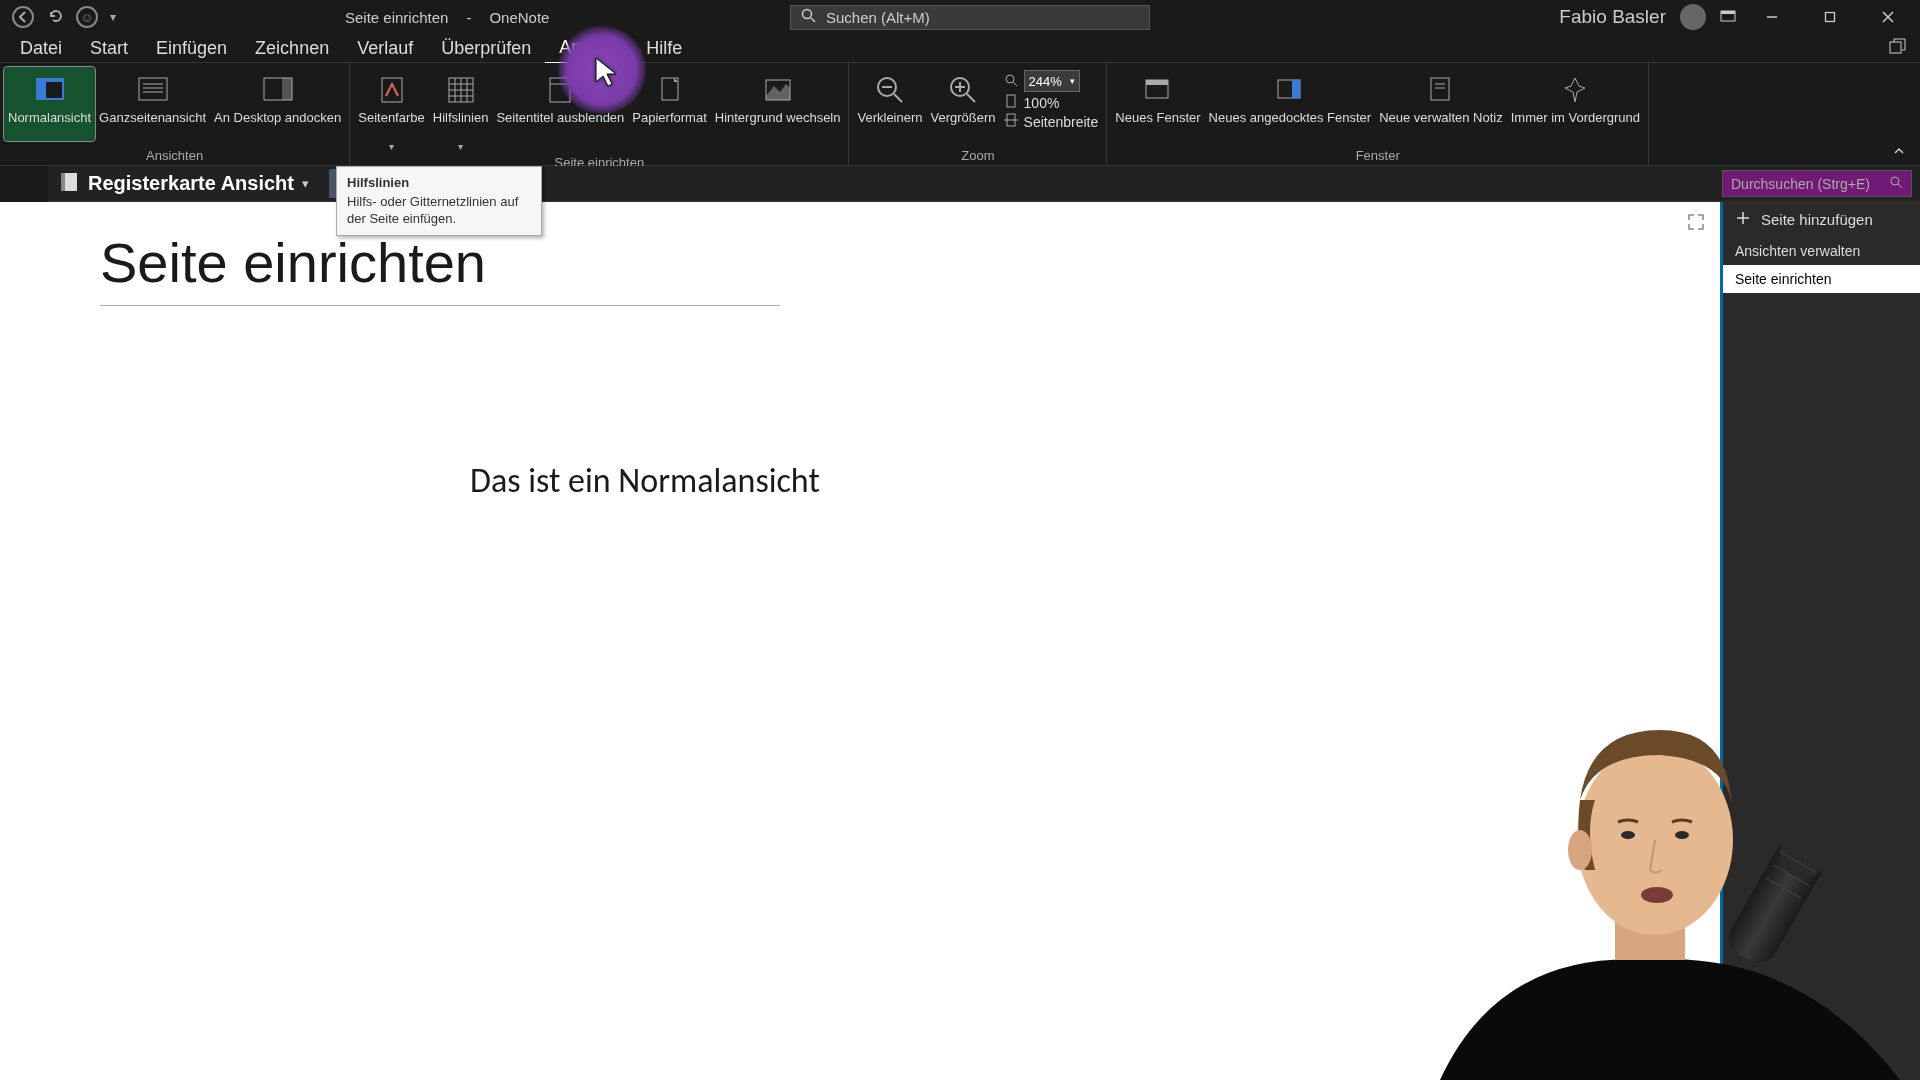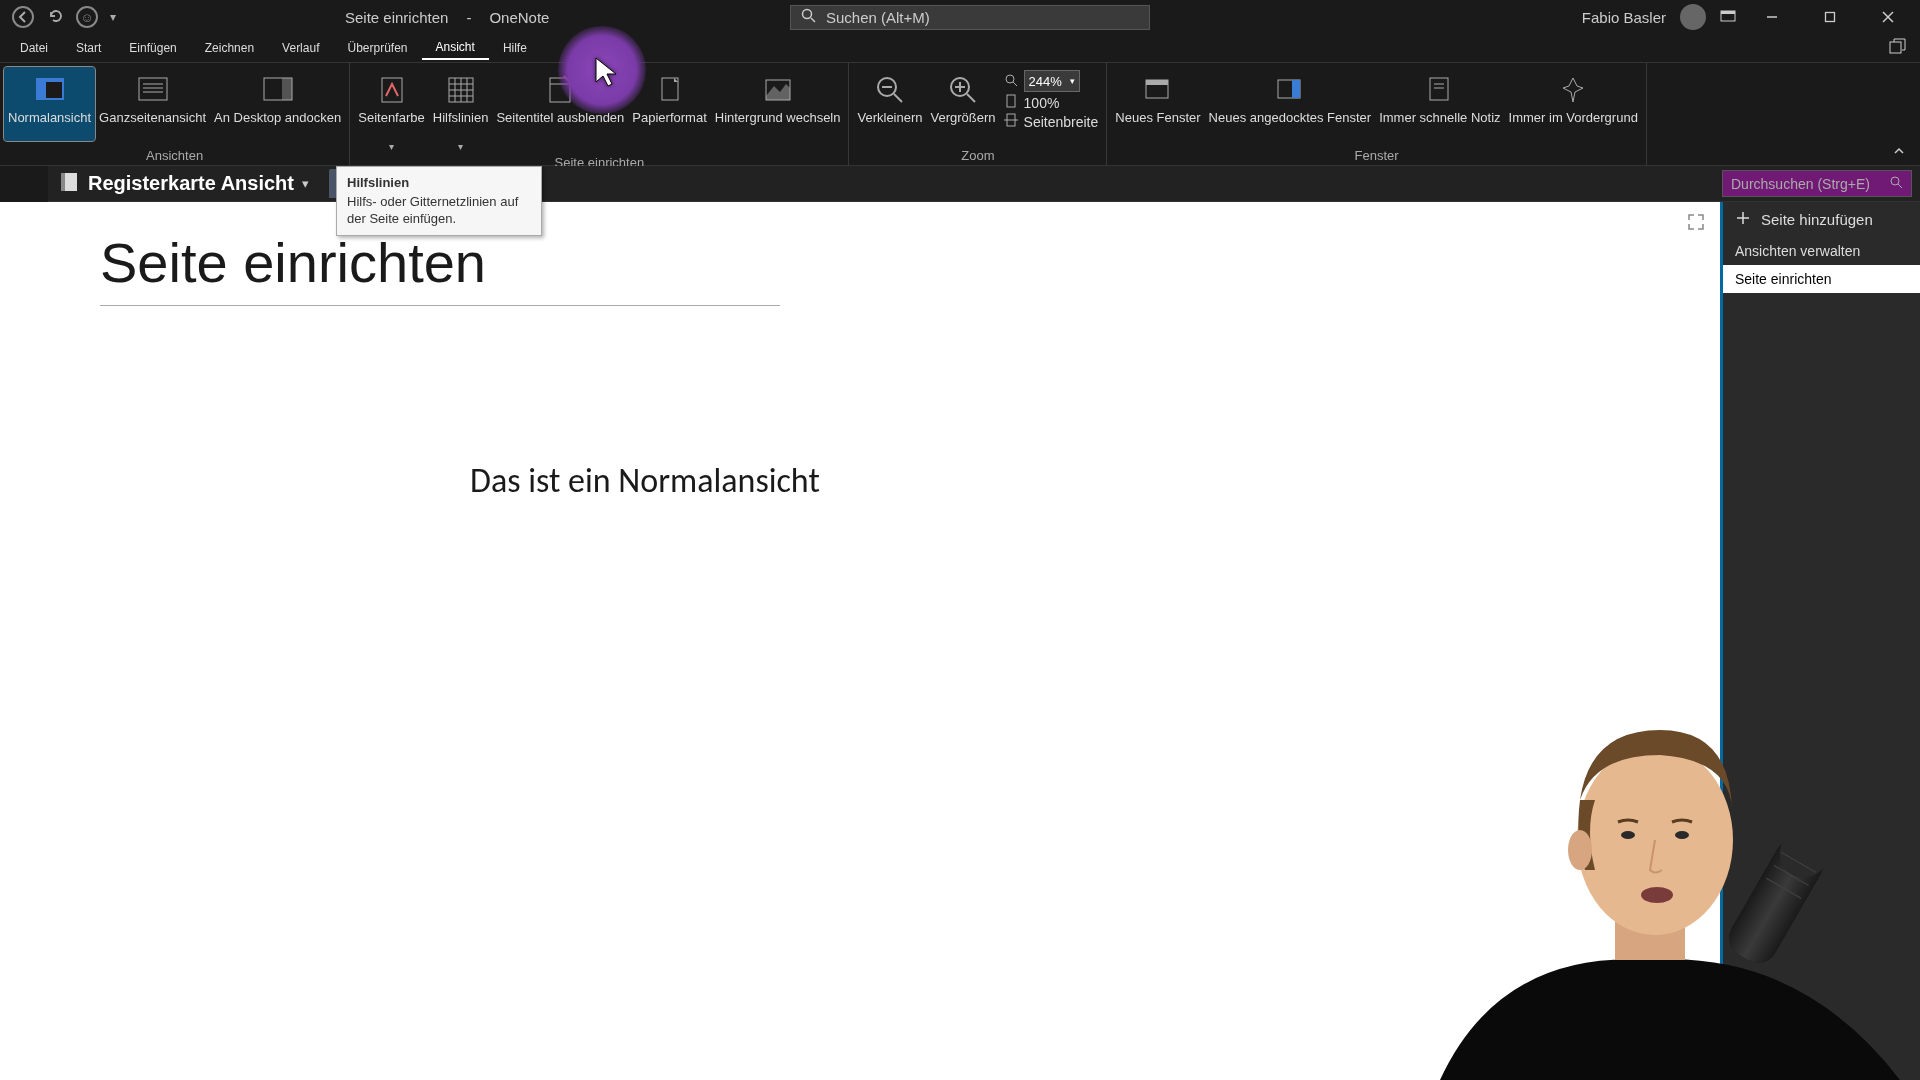--- a/index.html
+++ b/index.html
@@ -5,37 +5,37 @@
     * { margin: 0; padding: 0; box-sizing: border-box; font-family: "Segoe UI", Tahoma, sans-serif; }
     body { background: #1a1a1a; width: 1920px; height: 1080px; overflow: hidden; position: relative; }
 
     
     .title-bar { height: 34px; background: #1a1a1a; display: flex; align-items: center; color: #ccc; font-size: 15px; position: relative; }
     .title-left { display: flex; align-items: center; gap: 12px; padding-left: 12px; }
     .title-icon { width: 22px; height: 22px; border: 2px solid #888; border-radius: 50%; display: flex; align-items: center; justify-content: center; font-size: 13px; color: #888; }
     .title-center-group { position: absolute; left: 345px; display: flex; align-items: center; gap: 18px; }
     .search-box { position: absolute; left: 790px; width: 360px; height: 25px; background: #3a3a3a; border: 1px solid #555; display: flex; align-items: center; padding: 0 10px; gap: 10px; color: #ccc; font-size: 15px; }
     .title-right { position: absolute; right: 0; display: flex; align-items: center; gap: 14px; padding-right: 10px; }
-    .user-name { font-size: 15px; }
+    .user-name { font-size: 19px; }
     .avatar { width: 26px; height: 26px; border-radius: 50%; background: #666; }
     .win-btn { width: 44px; height: 34px; display: flex; align-items: center; justify-content: center; color: #ccc; font-size: 14px; }
 
     
     .tab-strip { height: 29px; background: #1a1a1a; display: flex; align-items: center; padding-left: 6px; gap: 0; position: relative; border-bottom: 1px solid #333; }
-    .tab { padding: 4px 14px; color: #ddd; font-size: 12px; cursor: pointer; }
+    .tab { padding: 4px 14px; color: #ddd; font-size: 18px; cursor: pointer; }
     .tab.active { border-bottom: 2px solid #fff; color: #fff; }
     .tab-right-icon { position: absolute; right: 14px; color: #ccc; font-size: 16px; }
 
     
     .ribbon { height: 103px; background: #1a1a1a; display: flex; align-items: flex-start; position: relative; border-bottom: 1px solid #333; }
     .ribbon-group { display: flex; flex-direction: column; align-items: center; height: 103px; border-right: 1px solid #383838; padding: 4px 4px 0 4px; }
     .ribbon-group-content { display: flex; align-items: flex-start; flex: 1; }
     .ribbon-group-label { font-size: 13px; color: #aaa; padding: 2px 0 3px; }
     .ribbon-btn { display: flex; flex-direction: column; align-items: center; justify-content: flex-start; padding: 3px 4px 0; min-width: 62px; color: #ddd; font-size: 13px; line-height: 1.15; text-align: center; cursor: pointer; border-radius: 3px; position: relative; }
-    .ribbon-btn.selected { background: #0c4a6e; outline: 1px solid #888; }
+    .ribbon-btn.selected { background: #14532d; outline: 1px solid #888; }
     .ribbon-btn .icn { width: 36px; height: 36px; margin: 2px 0 3px; display: flex; align-items: center; justify-content: center; }
     .ribbon-btn .lbl { min-height: 30px; }
     .small-stack { display: flex; flex-direction: column; gap: 2px; padding: 3px 4px; color: #ddd; font-size: 14px; }
     .small-row { display: flex; align-items: center; gap: 6px; }
     .zoom-input { width: 56px; height: 22px; background: #3a3a3a; border: 1px solid #666; color: #fff; font-size: 13px; padding: 0 4px; display: flex; align-items: center; justify-content: space-between; }
     .ribbon-collapse { position: absolute; right: 14px; bottom: 4px; color: #ccc; font-size: 14px; }
 
     
     .purple-circle { position: absolute; left: 558px; top: 26px; width: 88px; height: 88px; border-radius: 50%; background: radial-gradient(circle, #8b46b8 0%, #7a3ba8 55%, rgba(122,59,168,0) 75%); z-index: 5; pointer-events: none; }
     .cursor-arrow { position: absolute; left: 594px; top: 56px; z-index: 6; pointer-events: none; }
@@ -333,21 +333,21 @@
         <span class="lbl">Neues angedocktes Fenster</span>
       </div>
       <div class="ribbon-btn">
         <span class="icn">
           <svg viewBox="0 0 32 32">
               <rect x="6" y="4" width="18" height="22" stroke="#aaa" fill="none"></rect>
               <line x1="10" y1="10" x2="20" y2="10" stroke="#aaa"></line>
               <line x1="10" y1="14" x2="20" y2="14" stroke="#aaa"></line>
             </svg>
         </span>
-        <span class="lbl">Immer schnelle Notiz</span>
+        <span class="lbl">Neue verwalten Notiz</span>
       </div>
       <div class="ribbon-btn">
         <span class="icn">
           <svg viewBox="0 0 32 32">
               <path d="M16 4 L20 12 L26 14 L18 18 L16 28 L14 18 L6 14 L12 12 Z" stroke="#aaa" fill="none"></path>
             </svg>
         </span>
         <span class="lbl">Immer im Vordergrund</span>
       </div>
     </div>

